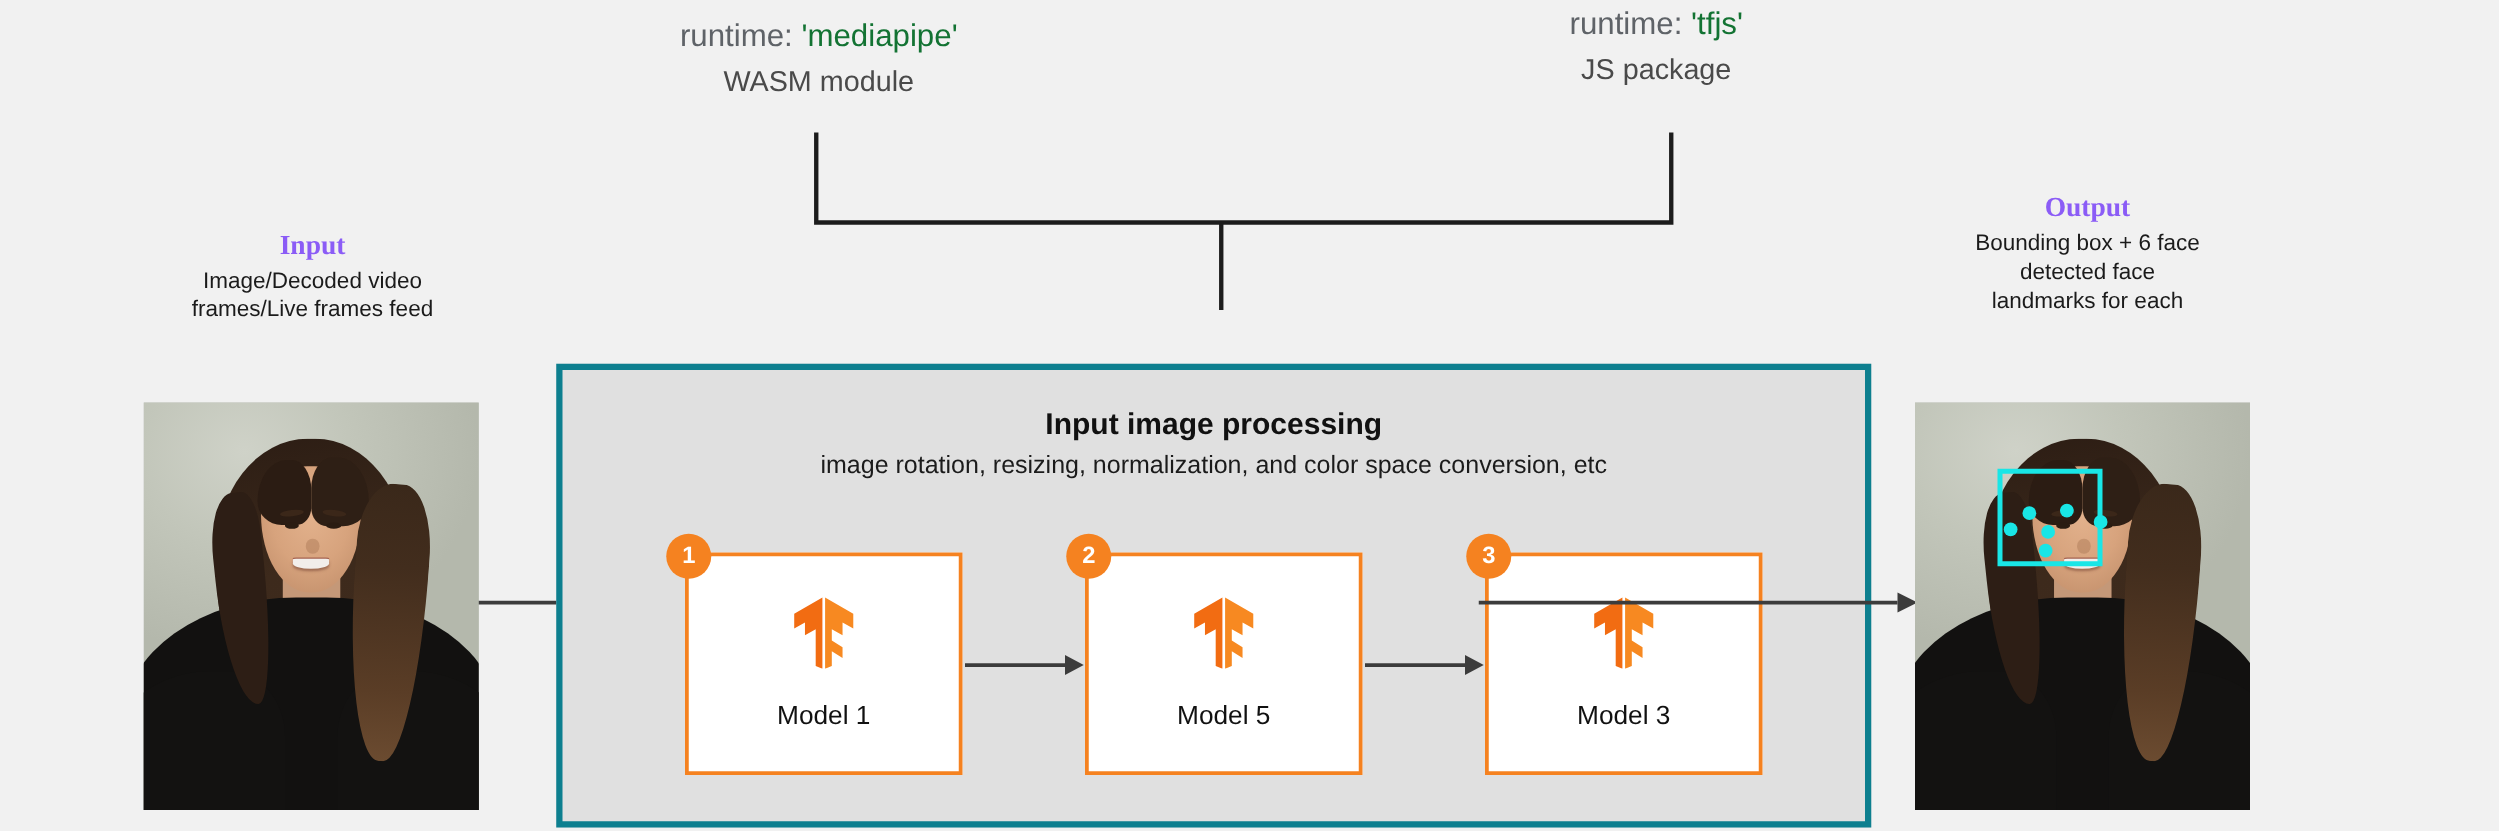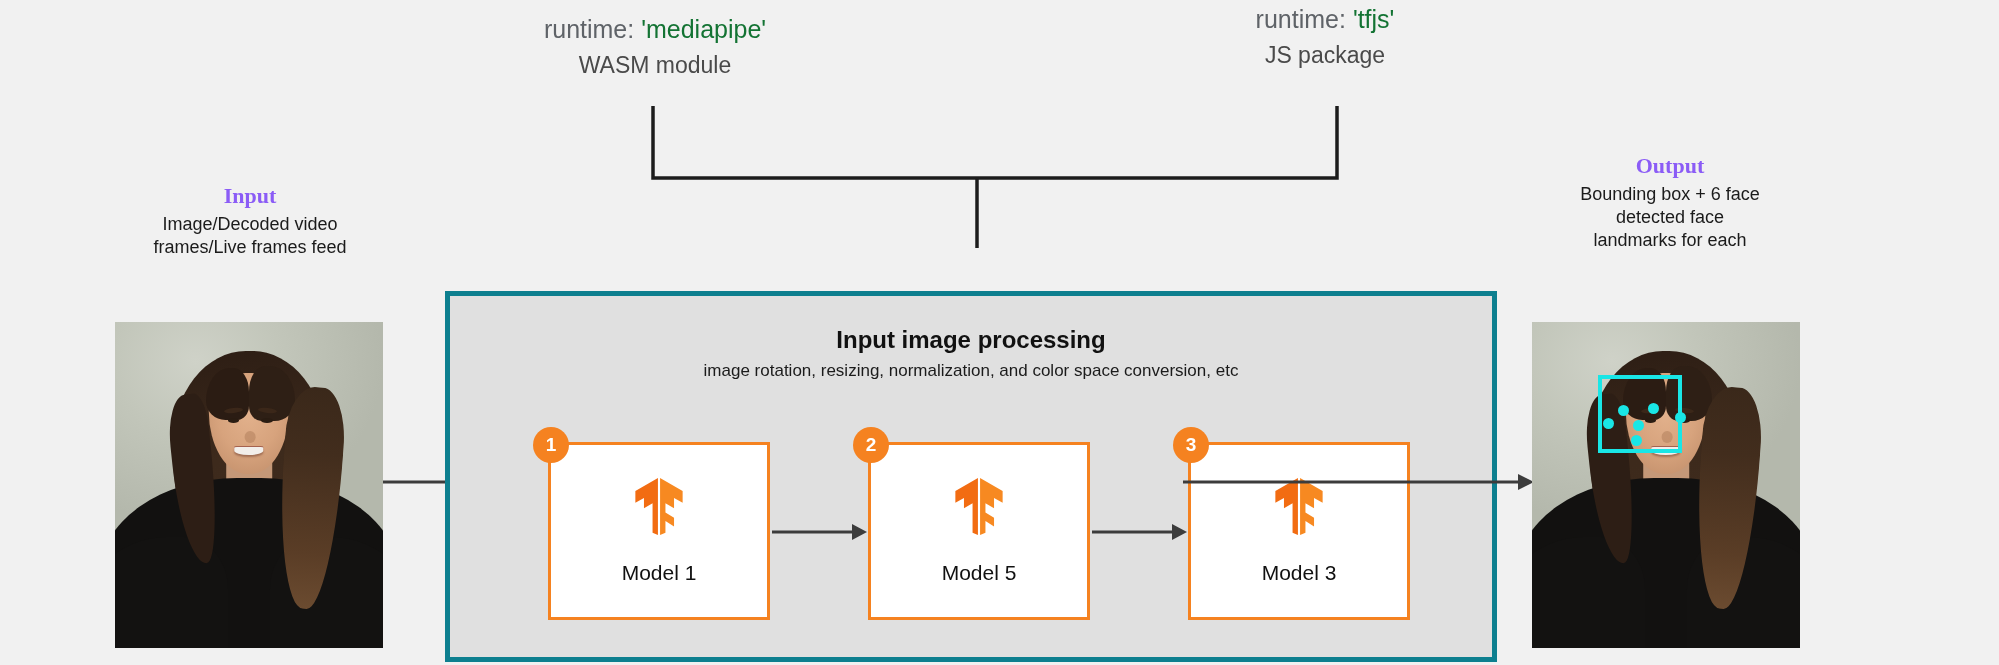--- a/index.html
+++ b/index.html
@@ -242,21 +242,21 @@
     position: absolute;
     left: 0; right: 0;
     text-align: center;
   }
   .pipeline-title .t1 {
     font-size: 24px;
     font-weight: bold;
     color: #111;
   }
   .pipeline-title .t2 {
-    font-size: 17px;
+    font-size: 20px;
     color: #1b1b1b;
     margin-top: 7px;
   }
 
   
   .model-card {
     position: absolute;
     background: #ffffff;
     border: 3px solid #f58220;
     box-sizing: border-box;

